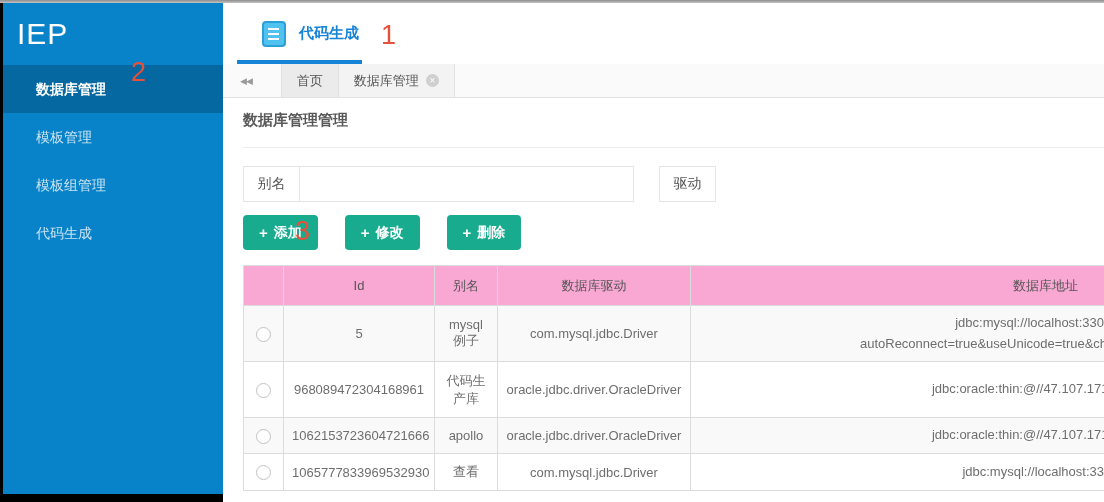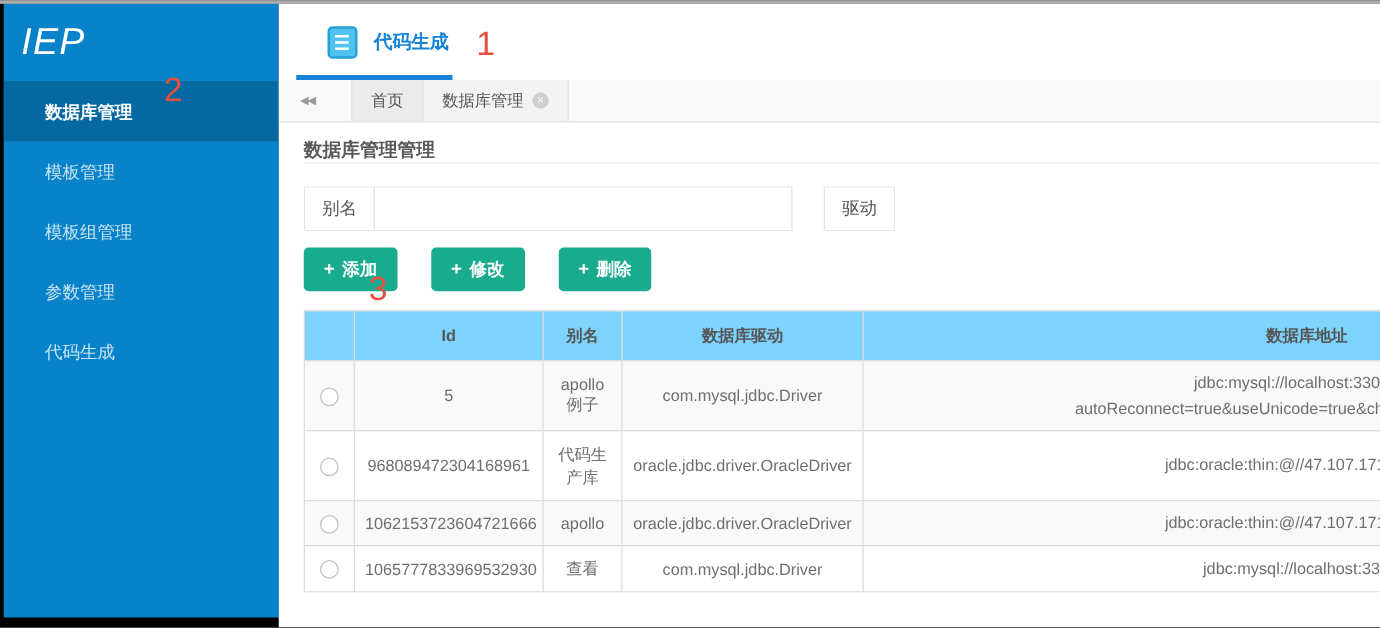--- a/index.html
+++ b/index.html
@@ -7,21 +7,21 @@
   .page {
     position:relative; width:1104px; height:502px; overflow:hidden;
     background:#000; font-family:"Liberation Sans","DejaVu Sans",sans-serif;
   }
   
   .top-edge { position:absolute; left:0; top:0; width:1104px; height:3px;
     background:linear-gradient(#8d8d8d,#c4c4c4); z-index:5; }
 
   
   .sidebar { position:absolute; left:3px; top:3px; width:220px; height:491px; background:#0883c9; }
-  .logo { height:62px; display:flex; align-items:center; padding-left:14px; color:#fff;font-style:italic; }
+  .logo { height:62px; display:flex; align-items:center; padding-left:14px; color:#fff; }
   .logo-abbr { font-size:30px; font-weight:500; letter-spacing:1px; }
   .logo-title { font-size:13px; font-weight:bold; margin-left:8px; margin-top:7px; }
   .menu-item { height:48px; line-height:48px; padding-left:33px; color:rgba(255,255,255,.78);
     font-size:14px; cursor:pointer; }
   .menu-item.active { background:#0568a0; color:#fff; font-weight:bold; }
 
   
   .main { position:absolute; left:223px; top:3px; width:881px; height:499px; background:#fff; overflow:hidden; }
 
   .header { position:relative; height:61px; background:#fff; }
@@ -48,41 +48,41 @@
   .collapse-icon { color:#9a9a9a; font-size:9px; letter-spacing:-1px; margin:0 13px 0 17px;
     align-self:center; cursor:pointer; }
   .tab { display:flex; align-items:center; gap:7px; padding:0 15px; font-size:13px; color:#555;
     border-right:1px solid #e0e0e0; cursor:pointer; }
   .tab.tab1 { background:#ebebeb; border-left:1px solid #e0e0e0;margin-left:16px; }
   .tab.tab2 { background:#f3f3f3; }
   .tab-close { width:13px; height:13px; border-radius:50%; background:#cfcfcf; color:#fff;
     font-size:10px; line-height:13px; text-align:center; display:inline-block; cursor:pointer; }
 
   .content { padding-left:20px; overflow:hidden; }
-  .title-block { padding-top:13px; border-bottom:1px solid #ededed; }
+  .title-block { padding-top:13px; padding-bottom:17px; border-bottom:1px solid #ededed; }
   .page-title { font-size:15px; font-weight:bold; color:#595959; }
 
   .filter-row { margin-top:18px; display:flex; gap:25px; height:36px; overflow:hidden; }
   .filter-group { display:flex; flex:none; }
   .filter-label { width:57px; height:36px; border:1px solid #e5e5e5; display:flex; align-items:center;
     justify-content:center; font-size:14px; color:#555; background:#fff; flex:none; }
   .filter-input { width:335px; height:36px; border:1px solid #e5e5e5; margin-left:-1px;
     padding:0 8px; font-size:14px; color:#333; outline:none; flex:none; }
 
   .toolbar { margin-top:13px; display:flex; gap:27px; }
   .btn-green { height:35px; padding:0 16px; background:#18ab8e; color:#fff; border:none;
     border-radius:4px; font-size:14px; font-weight:bold; display:inline-flex; align-items:center;
     gap:6px; cursor:pointer; font-family:inherit; }
   .btn-green .plus { font-size:15px; font-weight:bold; }
 
   .data-table { margin-top:15px; width:1157px; table-layout:fixed; border-collapse:collapse;
     font-size:13px; color:#6e6e6e; background:#fff; }
   .data-table th, .data-table td { border:1px solid #dcdcdc; text-align:center;
     vertical-align:middle; padding:4px 8px; }
-  .data-table thead th { height:40px; font-weight:bold; color:#555; background:#7dd3fc; }
+  .data-table thead th { height:40px; font-weight:normal; color:#555; background:#f9a8d4; }
   .data-table tbody tr:nth-child(odd) { background:#f9f9f9; }
   .data-table tbody tr:nth-child(1) { height:56px; }
   .data-table tbody tr:nth-child(2) { height:56px; }
   .data-table tbody tr:nth-child(3) { height:36px; }
   .data-table tbody tr:nth-child(4) { height:37px; }
   .cell-id, .cell-driver { white-space:nowrap; }
   .addr-line { white-space:nowrap; line-height:1.55; }
   .radio { display:inline-block; width:15px; height:15px; border:1px solid #c2c2c2;
     border-radius:50%; background:#fff; vertical-align:middle; cursor:pointer; }
 
@@ -98,21 +98,20 @@
   <div class="top-edge"></div>
 
   <div class="sidebar">
     <div class="logo">
       <span class="logo-abbr">IEP</span>
     </div>
     <nav>
         <div class="menu-item active">数据库管理</div>
         <div class="menu-item">模板管理</div>
         <div class="menu-item">模板组管理</div>
-        <div class="menu-item">参数管理</div>
         <div class="menu-item">代码生成</div>
       </nav>
   </div>
 
   <div class="main">
     <div class="header">
       <div class="topnav">
           <div class="nav-item active">
             <span class="clipboard-icon"></span>
             <span class="nav-label">代码生成</span>
@@ -177,21 +176,21 @@
               <th>Id</th>
               <th>别名</th>
               <th>数据库驱动</th>
               <th>数据库地址</th>
             </tr>
           </thead>
         <tbody>
             <tr>
               <td><span class="radio"></span></td>
               <td class="cell-id">5</td>
-              <td class="cell-alias">apollo 例子</td>
+              <td class="cell-alias">mysql 例子</td>
               <td class="cell-driver">com.mysql.jdbc.Driver</td>
               <td class="cell-address">
                 <div class="addr-line">jdbc:mysql://localhost:3306/eas</div>
                 <div class="addr-line">autoReconnect=true&amp;useUnicode=true&amp;characterEncoding=utf8</div>
               </td>
             </tr>
             <tr>
               <td><span class="radio"></span></td>
               <td class="cell-id">968089472304168961</td>
               <td class="cell-alias">代码生产库</td>

